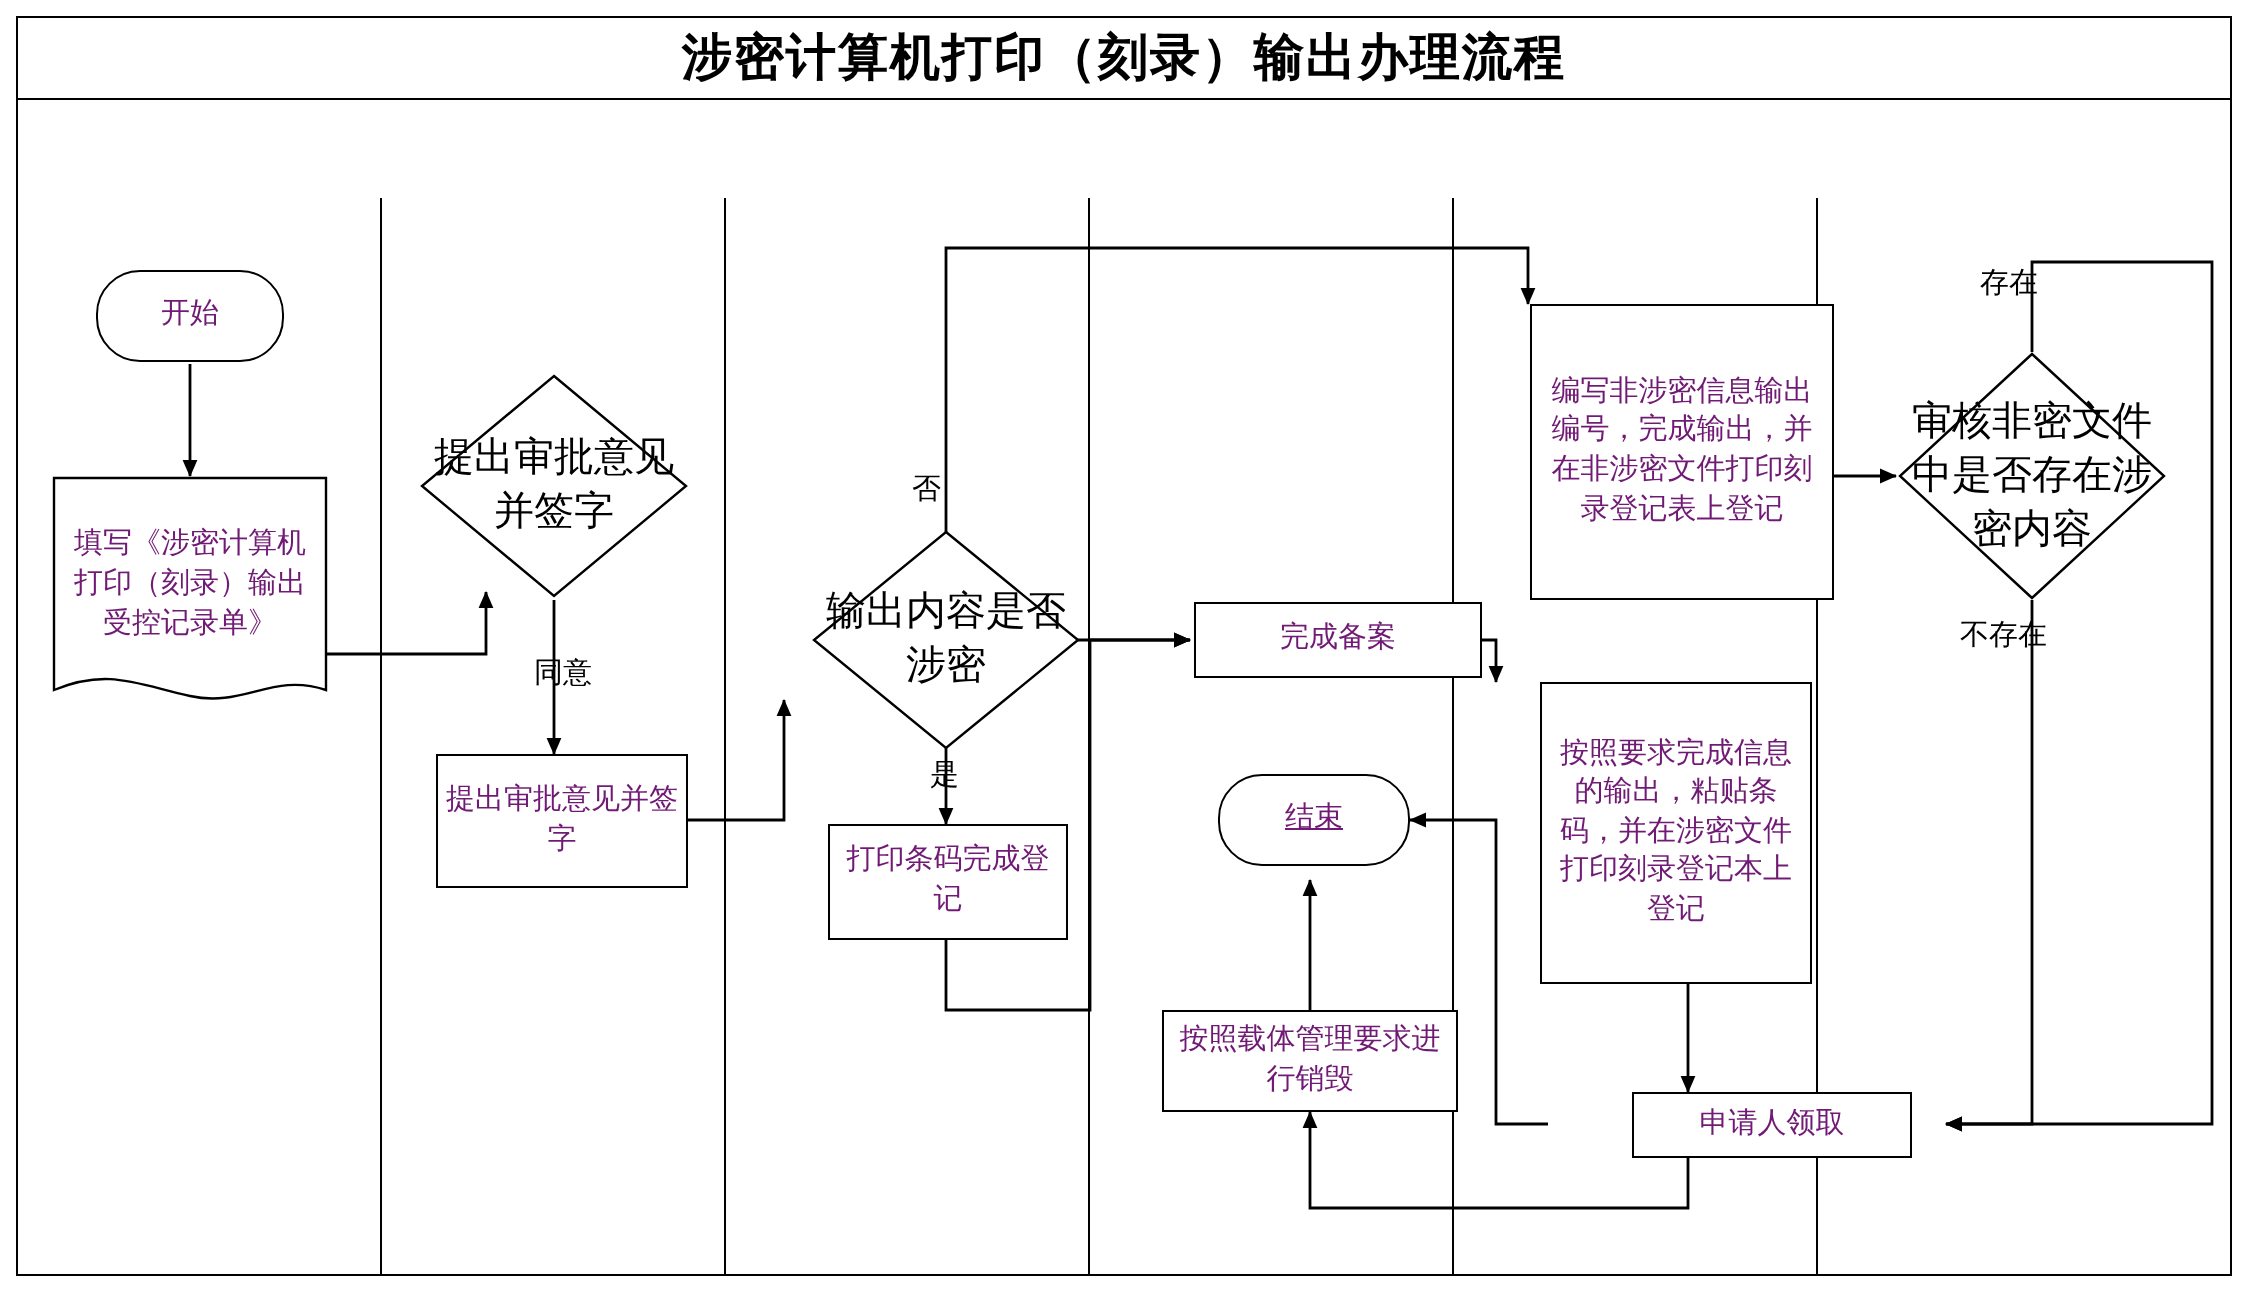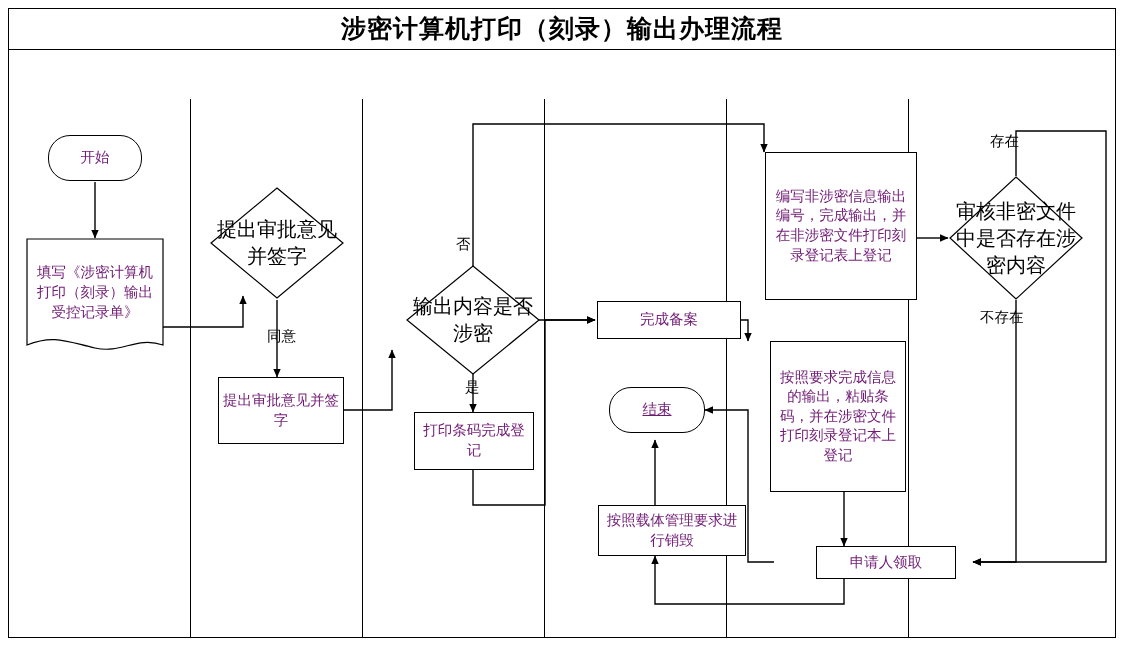--- a/index.html
+++ b/index.html
@@ -233,21 +233,21 @@
 
   <div class="lbl" style="left:456px; top:235px;">否</div>
   <div class="lbl" style="left:465px; top:378px;">是</div>
 
   <div class="node" style="left:414px; top:412px; width:120px; height:58px;">打印条码完成登记</div>
 
   <div class="node" style="left:597px; top:301px; width:144px; height:38px;">完成备案</div>
 
   <div class="node rounded" style="left:609px; top:387px; width:96px; height:46px;text-decoration:underline;">结束</div>
 
-  <div class="node" style="left:598px; top:505px; width:148px; height:51px;">按照载体管理要求进行销毁</div>
+  <div class="node" style="left:581px; top:505px; width:148px; height:51px;">按照载体管理要求进行销毁</div>
 
   <div class="node" style="left:765px; top:152px; width:152px; height:148px;">编写非涉密信息输出编号，完成输出，并在非涉密文件打印刻录登记表上登记</div>
 
   <div class="node" style="left:770px; top:341px; width:136px; height:151px;">按照要求完成信息的输出，粘贴条码，并在涉密文件打印刻录登记本上登记</div>
 
   <div class="node" style="left:774px; top:546px; width:140px; height:33px;margin-left:42px;">申请人领取</div>
 
   <div class="diamond-wrap" style="left:949px; top:176px; width:134px; height:124px;">
     <svg class="dshape" viewBox="0 0 134 124" preserveAspectRatio="none">
       <polygon points="67,1 133,62 67,123 1,62" fill="#fff" stroke="#000" stroke-width="1.2"></polygon>

